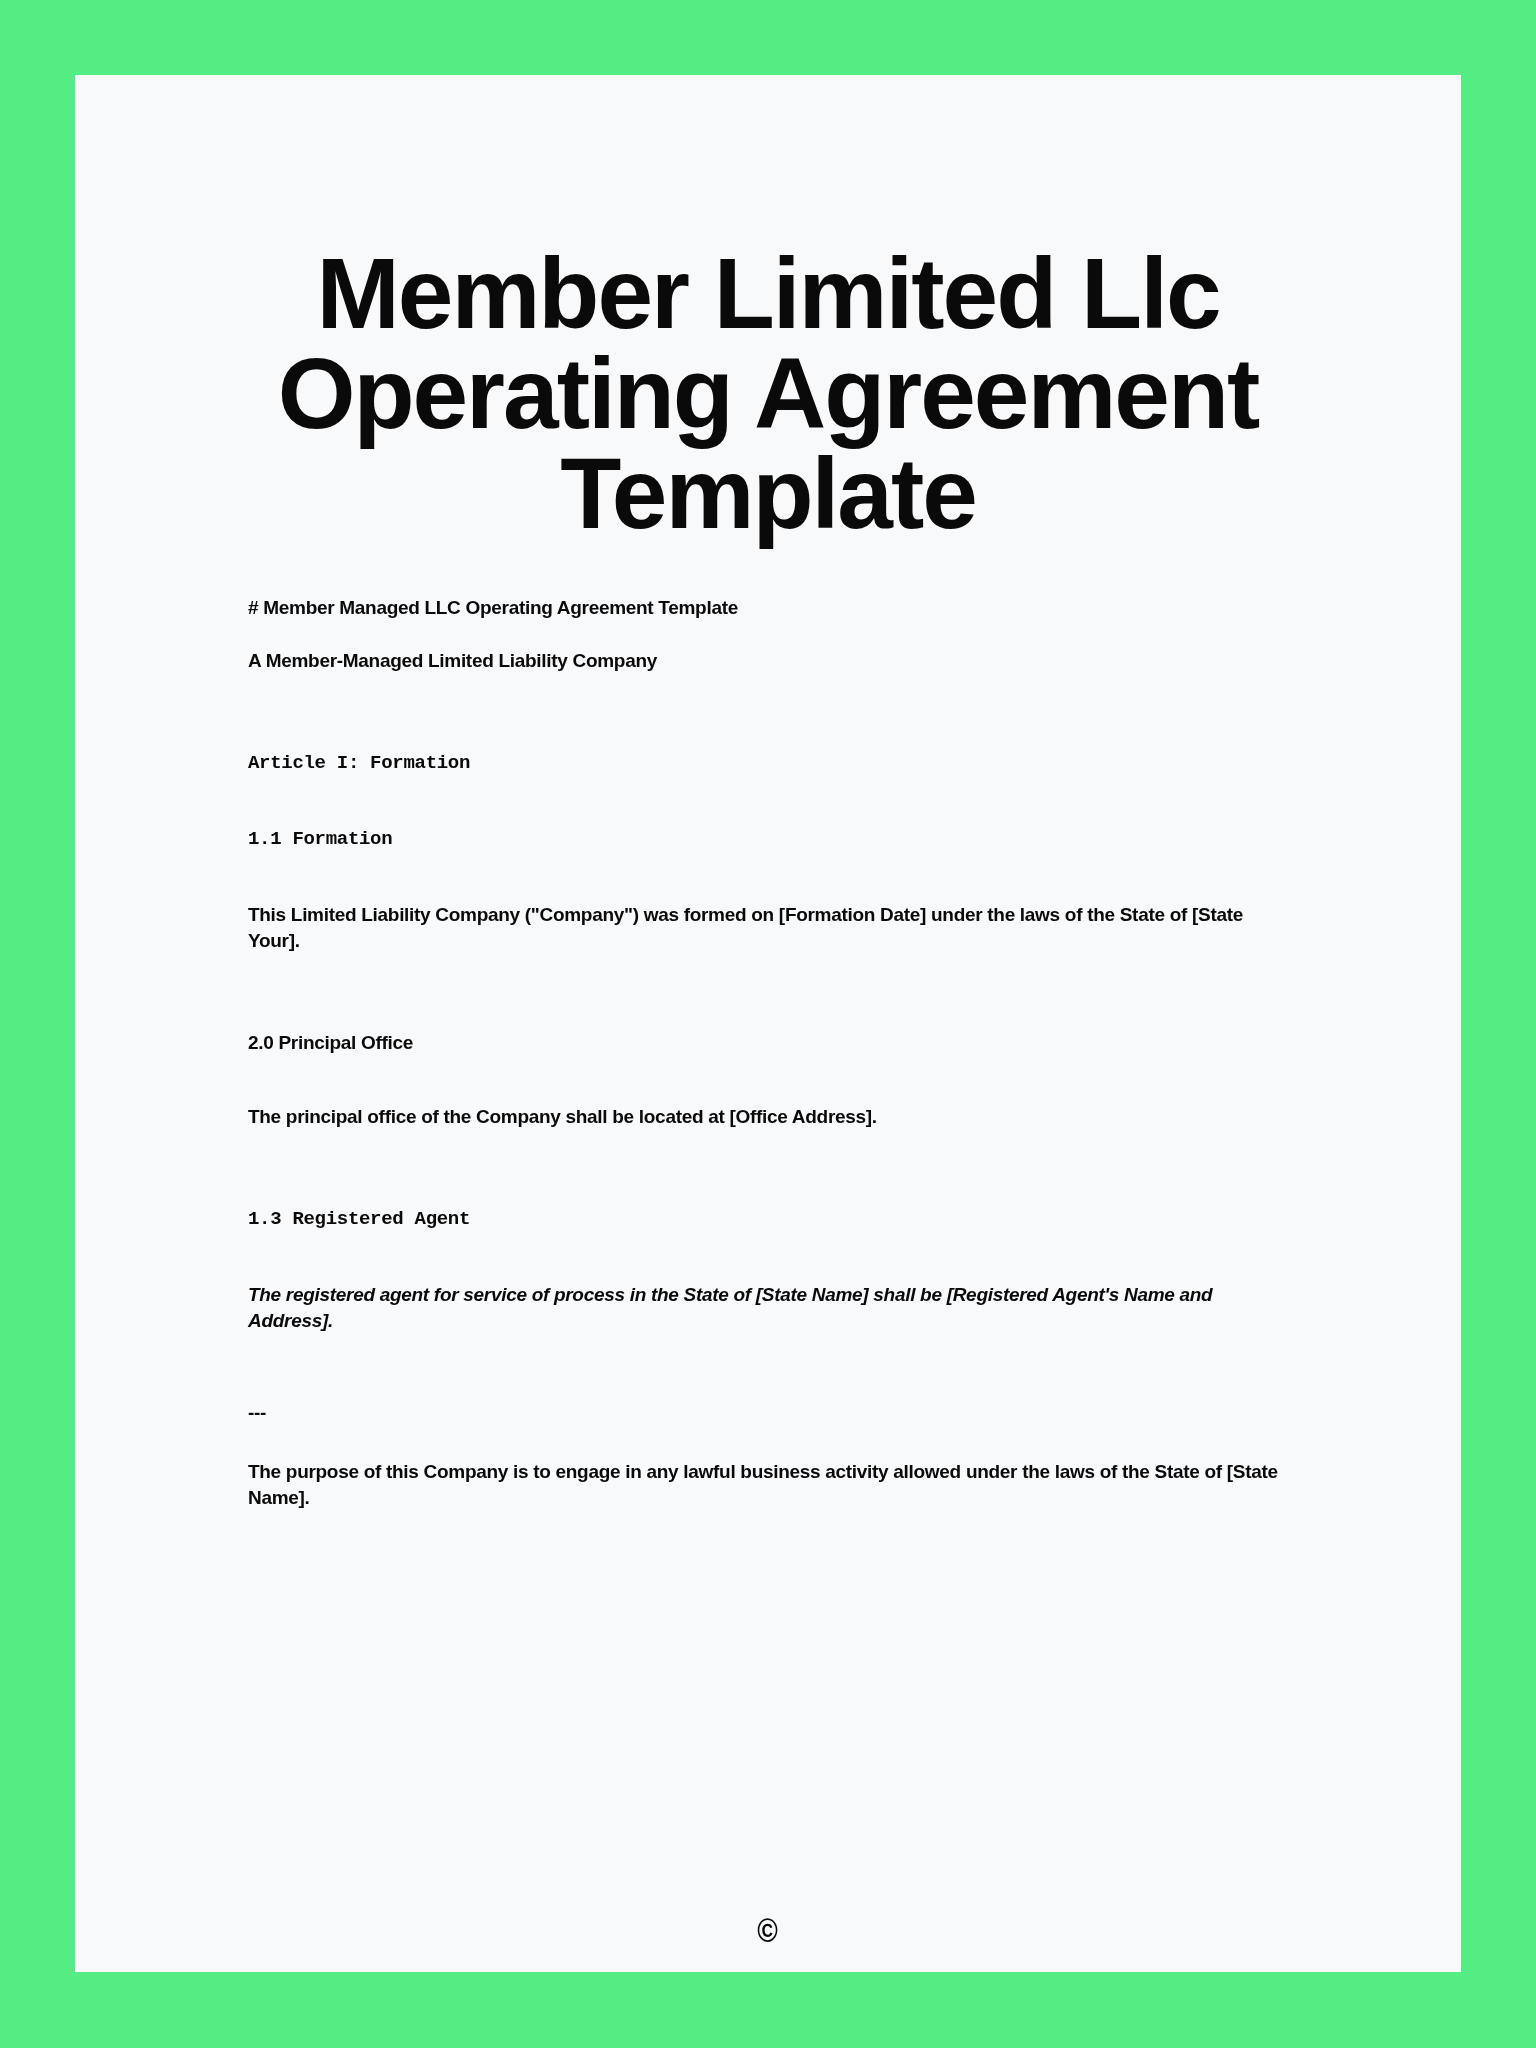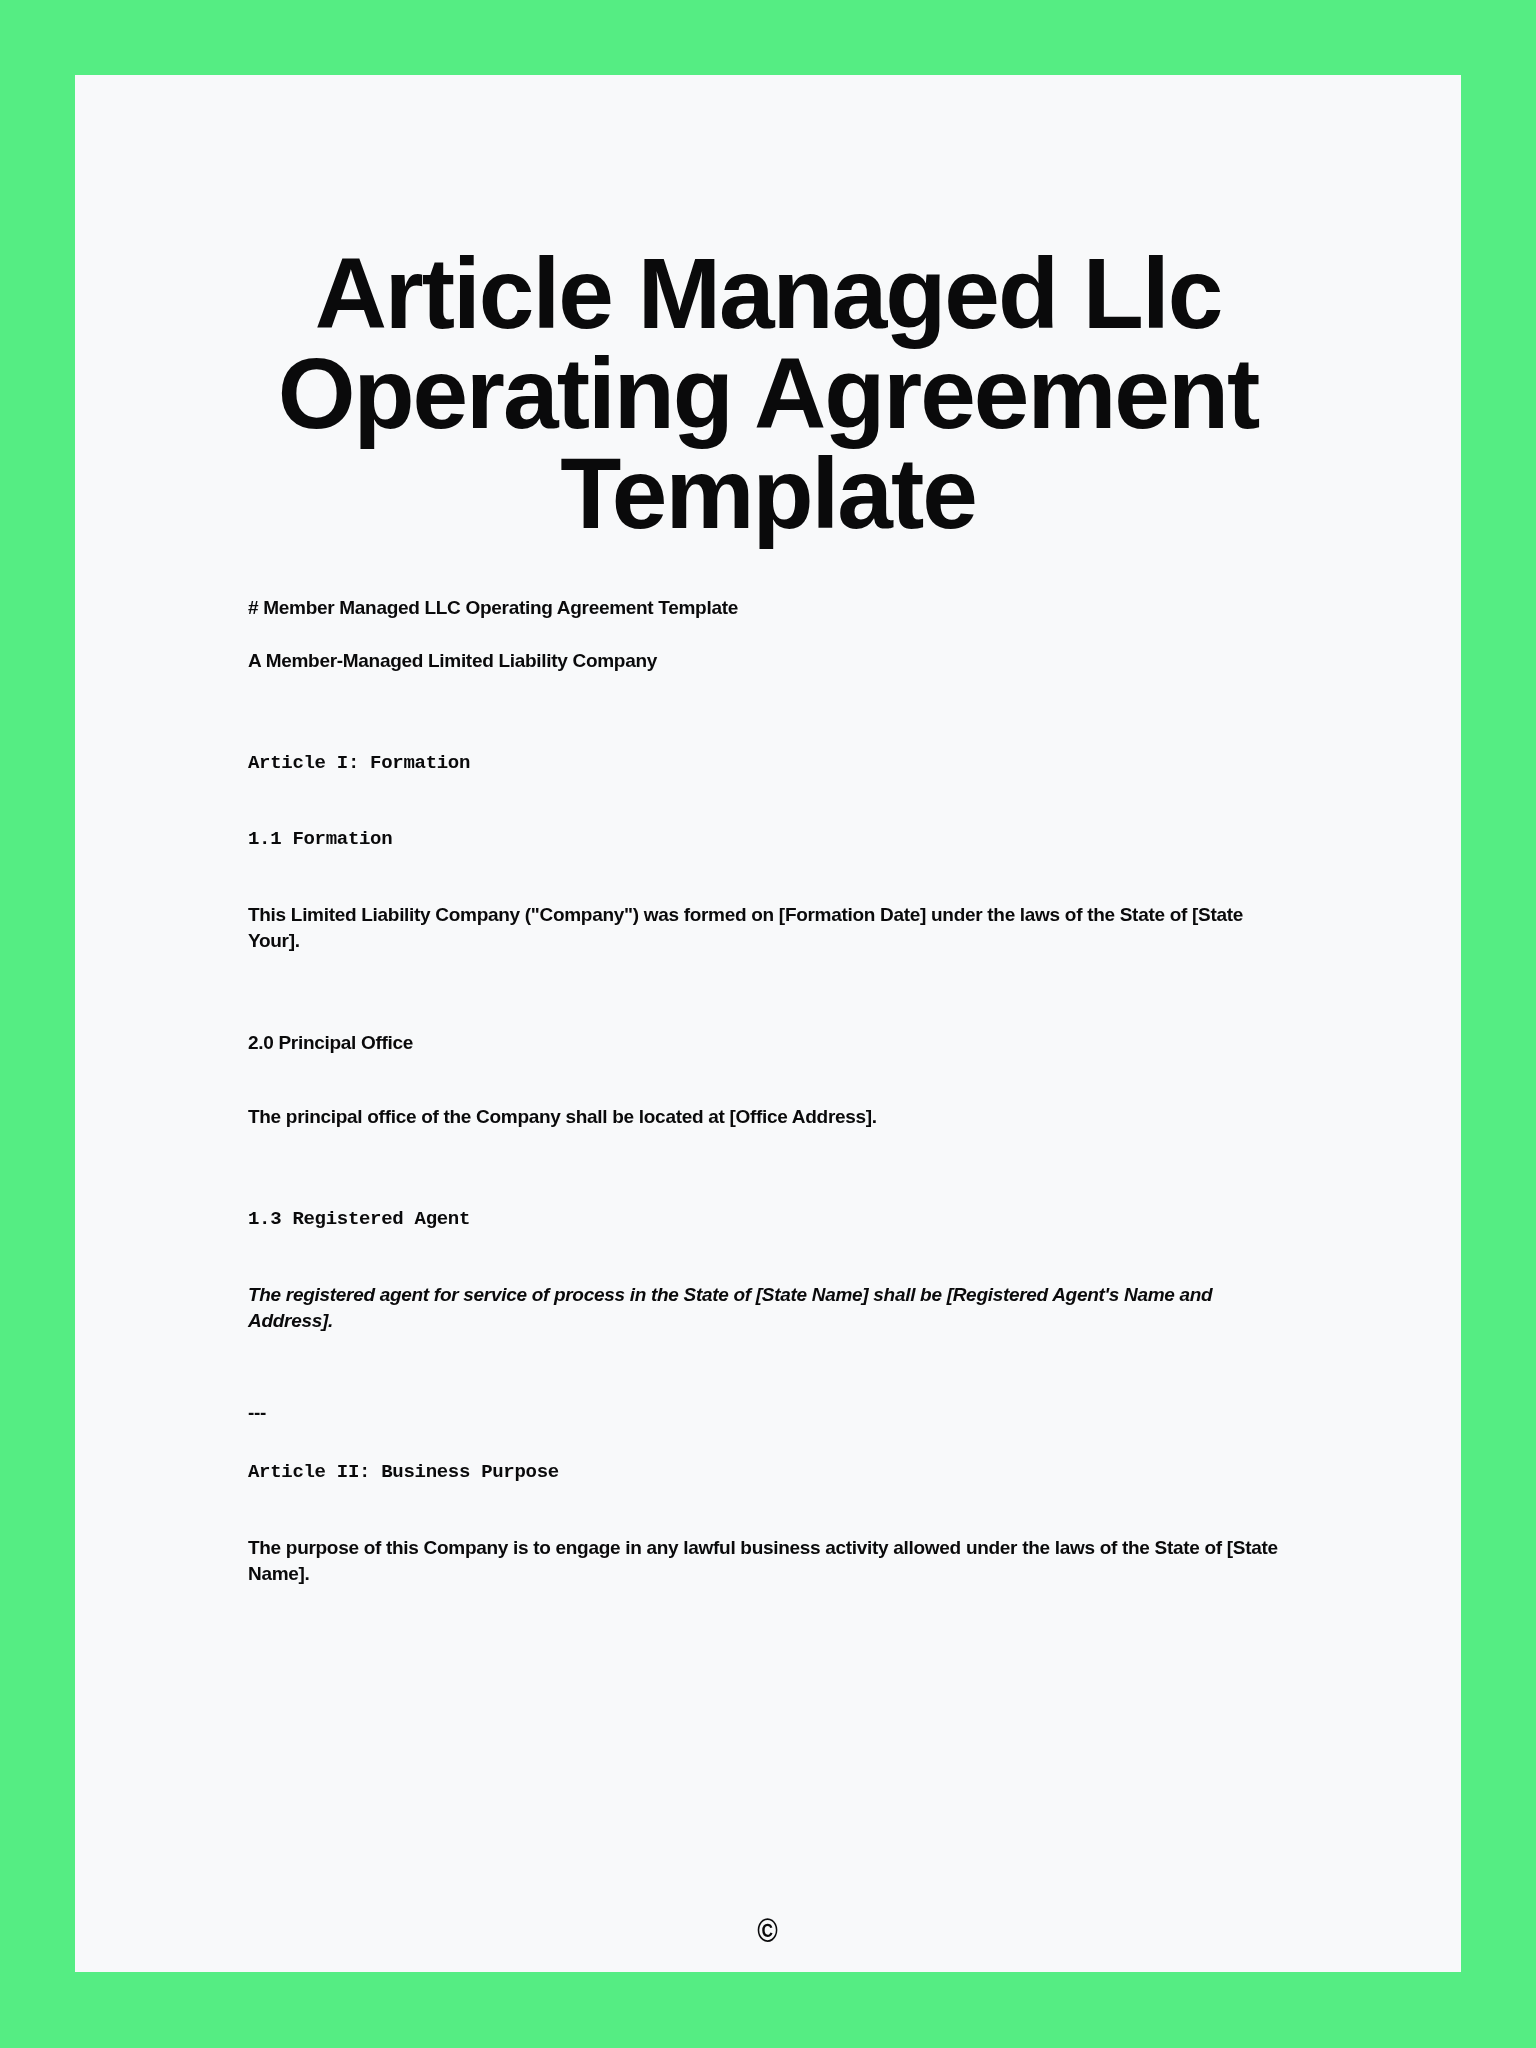--- a/index.html
+++ b/index.html
@@ -65,34 +65,33 @@
     transform:scaleX(0.82);
     color:var(--ink);
   }
 </style>
 </head>
 <body>
 
 <div class="page">
   <div class="content">
 
-    <h1 class="doc-title">Article Managed Llc Operating Agreement Template</h1>
+    <h1 class="doc-title">Member Limited Llc Operating Agreement Template</h1>
 
     <div class="blocks">
       <p class="g27"># Member Managed LLC Operating Agreement Template</p>
       <p class="g76">A Member-Managed Limited Liability Company</p>
       <p class="g50">Article I: Formation</p>
       <p class="g50">1.1 Formation</p>
       <p class="g76">This Limited Liability Company ("Company") was formed on [Formation Date] under the laws of the State of [State Your].</p>
       <p class="g48">2.0 Principal Office</p>
       <p class="g76">The principal office of the Company shall be located at [Office Address].</p>
       <p class="g50">1.3 Registered Agent</p>
       <p class="g66">The registered agent for service of process in the State of [State Name] shall be [Registered Agent's Name and Address].</p>
       <p class="g33">---</p>
-      <p class="g50">Article II: Business Purpose</p>
       <p>The purpose of this Company is to engage in any lawful business activity allowed under the laws of the State of [State Name].</p>
     </div>
   </div>
 
   <div class="footer">
     <span class="copyright">©</span>
   </div>
 </div>
 
 </body></html>

